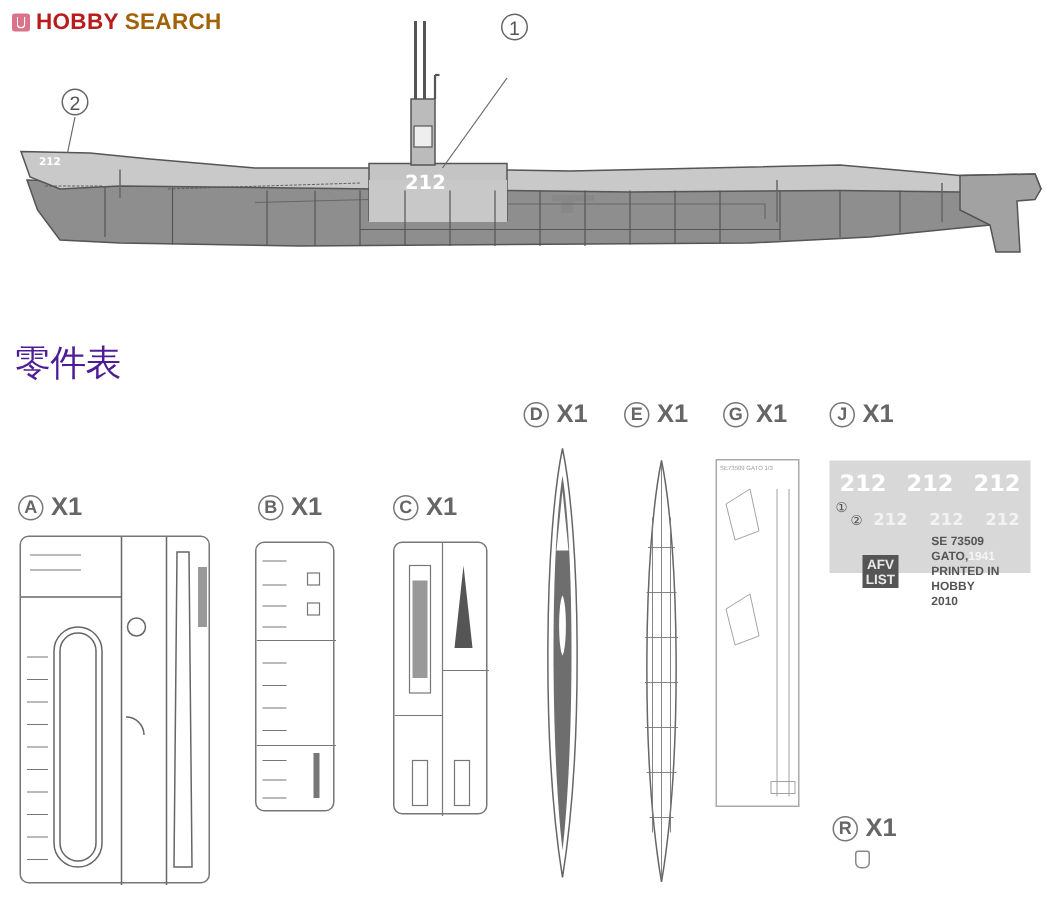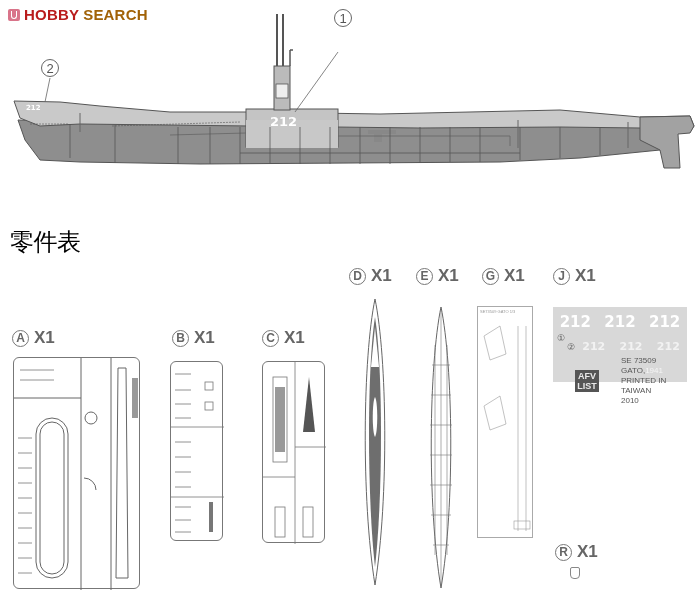--- a/index.html
+++ b/index.html
@@ -4,30 +4,30 @@
   <style>
     html, body { margin: 0; padding: 0; background: #ffffff; }
     body { width: 699px; height: 609px; position: relative; overflow: hidden; font-family: "Liberation Sans", sans-serif; color: #555; }
     .abs { position: absolute; }
     .logo { left: 8px; top: 6px; display: flex; align-items: center; gap: 4px; font-weight: bold; font-size: 15px; letter-spacing: 0.2px; }
     .logo-icon { width: 12px; height: 12px; background: #d9748a; border-radius: 2px; display: inline-block; position: relative; }
     .logo-icon::after { content: ""; position: absolute; left: 3px; top: 2px; width: 6px; height: 8px; border: 1.5px solid #fff; border-top: none; border-radius: 0 0 3px 3px; box-sizing: border-box; }
     .logo-hobby { color: #b91c1c; }
     .logo-search { color: #a16207; }
     .parts-title { left: 10px; top: 226px; font-size: 30px; font-weight: bold; color: #666; letter-spacing: -0.5px; display: flex; gap: 18px; align-items: baseline; }
-    .parts-title .cjk { font-family: "DejaVu Sans", sans-serif; font-weight: normal; font-size: 24px; color: #000000; text-align: center; }
+    .parts-title .cjk { font-family: "DejaVu Sans", sans-serif; font-weight: normal; font-size: 24px; color: #4c1d95; text-align: center; }
     .label { display: flex; align-items: center; gap: 5px; font-weight: bold; font-size: 17px; color: #666; }
     .circ { width: 17px; height: 17px; border: 1.5px solid #777; border-radius: 50%; display: inline-flex; align-items: center; justify-content: center; font-size: 12px; font-weight: bold; color: #666; box-sizing: border-box; line-height: 1; }
     .sprue { border: 1.5px solid #777; border-radius: 6px; box-sizing: border-box; background: #fff; }
     .callout { width: 18px; height: 18px; border: 1px solid #666; border-radius: 50%; font-size: 13px; display: flex; align-items: center; justify-content: center; color: #555; background: #fff; box-sizing: border-box; }
     .decal { background: #d8d8d8; }
     .decal-nums { display: flex; justify-content: space-around; color: #fff; font-weight: bold; font-size: 15px; font-family: "DejaVu Sans", sans-serif; }
     .decal-small { display: flex; justify-content: space-around; color: #f2f2f2; font-weight: bold; font-size: 11px; font-family: "DejaVu Sans", sans-serif; }
     .afv { background: #555; color: #e9e9e9; font-weight: bold; font-size: 9px; line-height: 10px; padding: 1px 2px; text-align: center; width: 24px; }
-    .decal-text { font-size: 8px; font-weight: normal; color: #555; line-height: 10px; }
+    .decal-text { font-size: 8px; font-weight: bold; color: #555; line-height: 10px; }
     .decal-text .yr { color: #f5f5f5; }
   </style>
 </head>
 <body>
 
 <div class="abs logo">
   <span class="logo-icon"></span>
   <span class="logo-hobby">HOBBY</span>
   <span class="logo-search">SEARCH</span>
 </div>
@@ -256,19 +256,19 @@
       <span>212</span>
     </div>
   </div>
   <div style="display:flex;gap:22px;align-items:center;padding-left:22px;margin-top:3px;">
     <div class="afv">
       <div>AFV</div>
       <div>LIST</div>
     </div>
     <div class="decal-text">
       <div><span>SE 73509 GATO,</span><span class="yr">1941</span></div>
-      <div>PRINTED IN TAIWAN</div>
+      <div>PRINTED IN HOBBY</div>
       <div>2010</div>
     </div>
   </div>
 </div>
 
 <div class="abs" style="left:570px;top:567px;width:10px;height:12px;border:1px solid #888;border-radius:2px 2px 4px 4px;box-sizing:border-box;"></div>
 
 </body></html>

